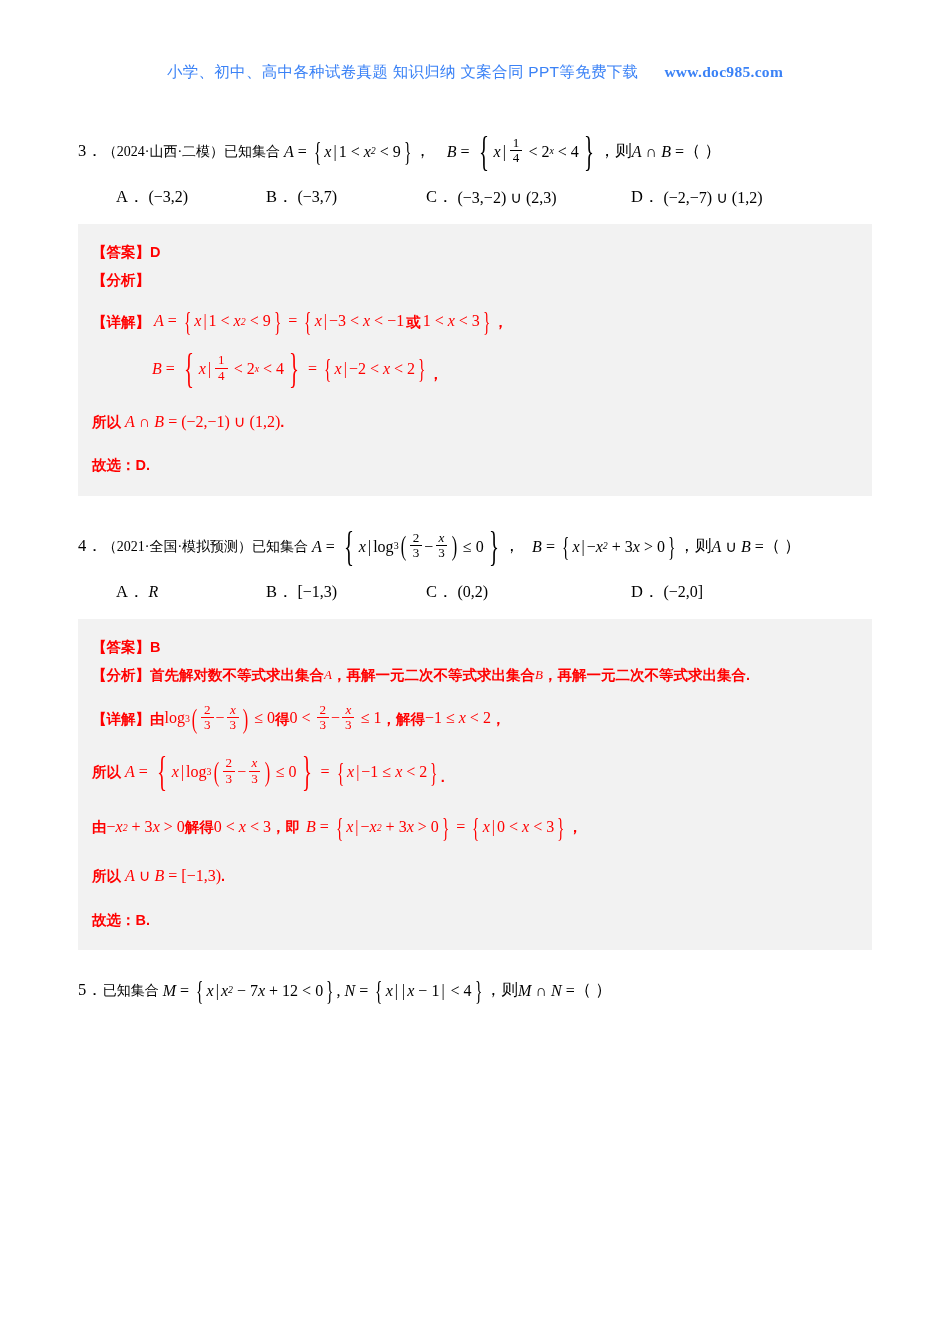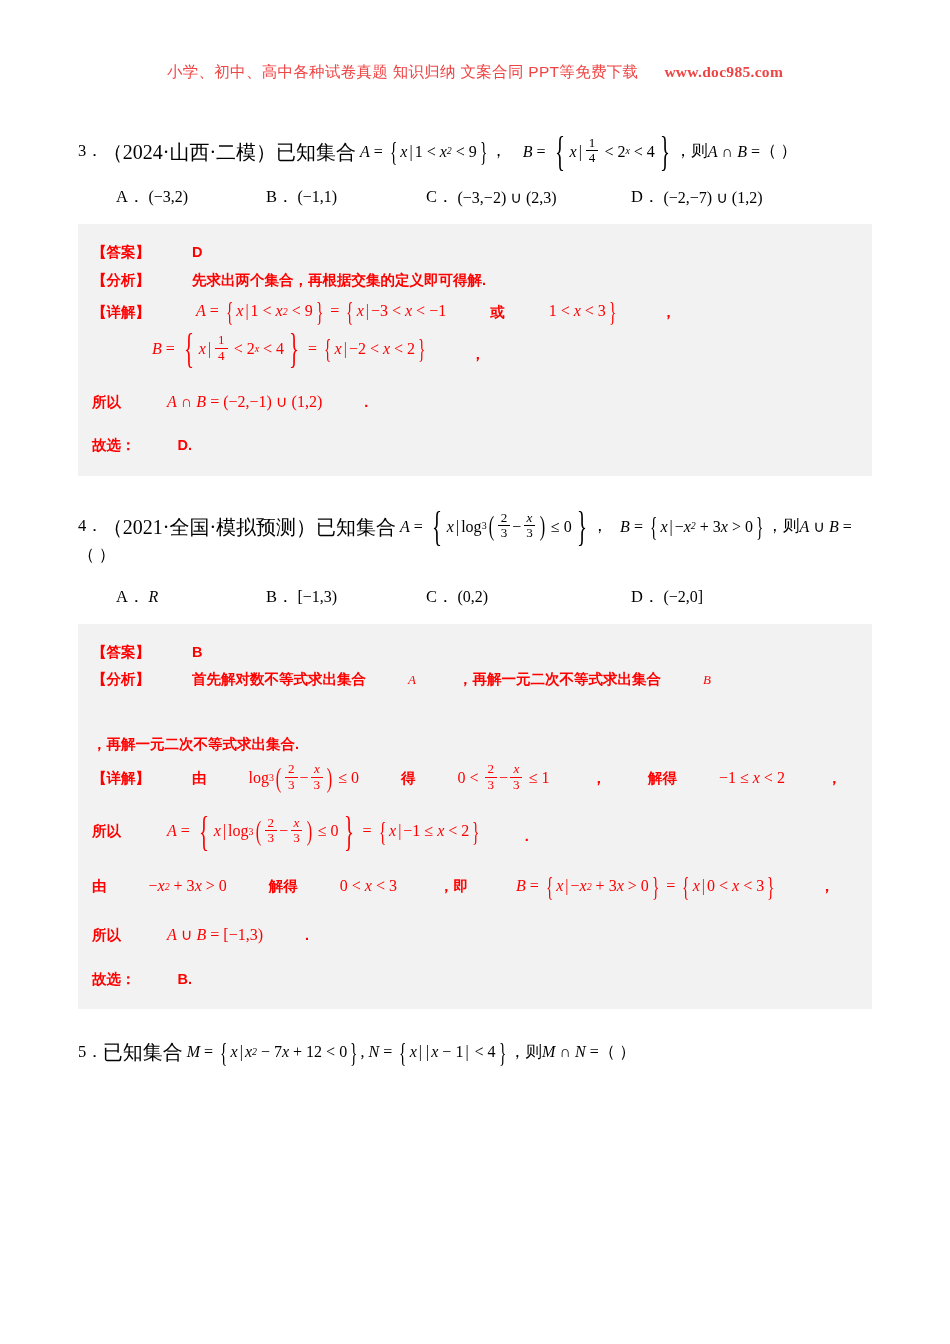--- a/index.html
+++ b/index.html
@@ -19,21 +19,21 @@
     position: relative;
     width: 950px;
     height: 1344px;
     box-sizing: border-box;
     padding: 0 78px;
   }
   .header {
     text-align: center;
     font-family: "Liberation Sans", sans-serif;
     font-size: 15.5px;
-    color: #ef4444;
+    color: #3b82f6;
     padding-top: 62px;
     letter-spacing: 0.3px;
   }
   .header .site {
     margin-left: 26px;
     font-weight: bold;
     font-family: "Liberation Serif", serif;
   }
   .q-block {
     margin-top: 34px;
@@ -42,21 +42,21 @@
     font-size: 16.5px;
     line-height: 1.5;
     display: flex;
     align-items: center;
     flex-wrap: wrap;
   }
   .q-num {
     font-size: 16.5px;
   }
   .meta {
-    font-size: 20px;
+    font-size: 14px;
   }
   .options {
     display: flex;
     margin-top: 18px;
     font-size: 16.5px;
     padding-left: 38px;
   }
   .options .opt {
     display: flex;
     align-items: center;
@@ -70,23 +70,22 @@
     font-family: "Liberation Sans", sans-serif;
     font-weight: bold;
     font-size: 14.5px;
     line-height: 1.55;
   }
   .answer-box .row {
     display: flex;
     align-items: center;
     flex-wrap: wrap;
     margin: 5px 0;
-    gap: 42px;
-  }
-  .answer-box .row.tall { margin: 8px 0; }
+  }
+  .answer-box .row.tall { margin: 18px 0; }
   .tag { white-space: nowrap; }
   
   .m {
     font-family: "Liberation Serif", serif;
     font-style: italic;
     font-weight: normal;
   }
   .math {
     font-family: "Liberation Serif", serif;
     font-style: normal;
@@ -178,40 +177,39 @@
       <span>（    ）</span>
     </div>
 
     <div class="options">
       <div class="opt" style="width:150px;">
         <span class="opt-label">A．</span>
         <span class="math">(−3,2)</span>
       </div>
       <div class="opt" style="width:160px;">
         <span class="opt-label">B．</span>
-        <span class="math">(−1,1)</span>
+        <span class="math">(−3,7)</span>
       </div>
       <div class="opt" style="width:205px;">
         <span class="opt-label">C．</span>
         <span class="math">(−3,−2) ∪ (2,3)</span>
       </div>
       <div class="opt">
         <span class="opt-label">D．</span>
         <span class="math">(−2,−7) ∪ (1,2)</span>
       </div>
     </div>
 
     <div class="answer-box">
       <div class="row">
         <span class="tag">【答案】</span>
           <span>D</span>
       </div>
       <div class="row">
         <span class="tag">【分析】</span>
-          <span>先求出两个集合，再根据交集的定义即可得解.</span>
       </div>
       <div class="row tall">
         <span class="tag">【详解】</span>
         <span class="math red" style="margin-left:4px;">
           <span class="it">A</span>&nbsp;=&nbsp;<span class="brace">{</span><span class="it">x</span><span class="vbar">|</span>1&nbsp;&lt;&nbsp;<span class="it">x</span><span class="sup">2</span>&nbsp;&lt;&nbsp;9<span class="brace">}</span>&nbsp;=&nbsp;<span class="brace">{</span><span class="it">x</span><span class="vbar">|</span>−3&nbsp;&lt;&nbsp;<span class="it">x</span>&nbsp;&lt;&nbsp;−1
         </span>
         <span style="margin:0 2px;">或</span>
         <span class="math red">1&nbsp;&lt;&nbsp;<span class="it">x</span>&nbsp;&lt;&nbsp;3<span class="brace">}</span></span>
         <span>，</span>
       </div>

